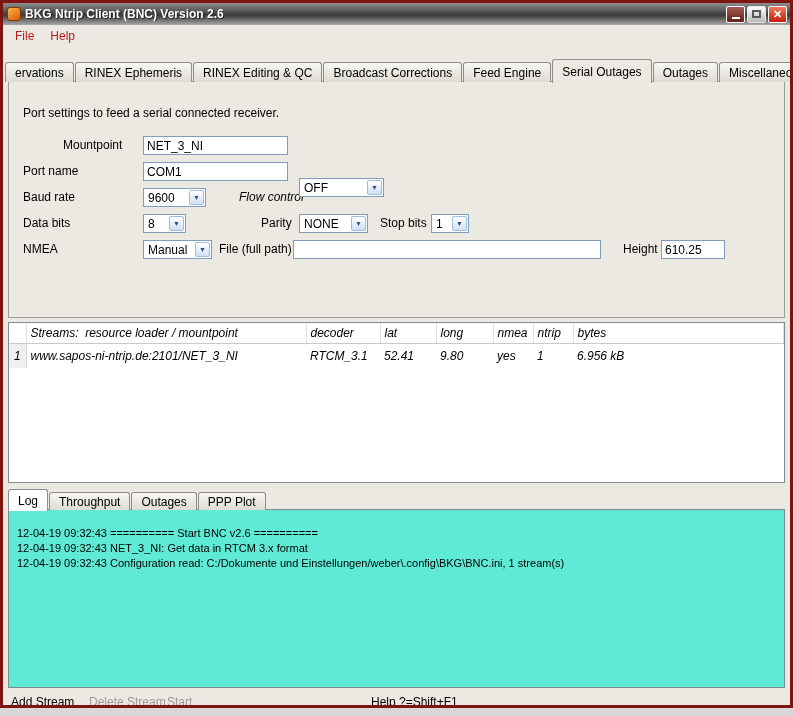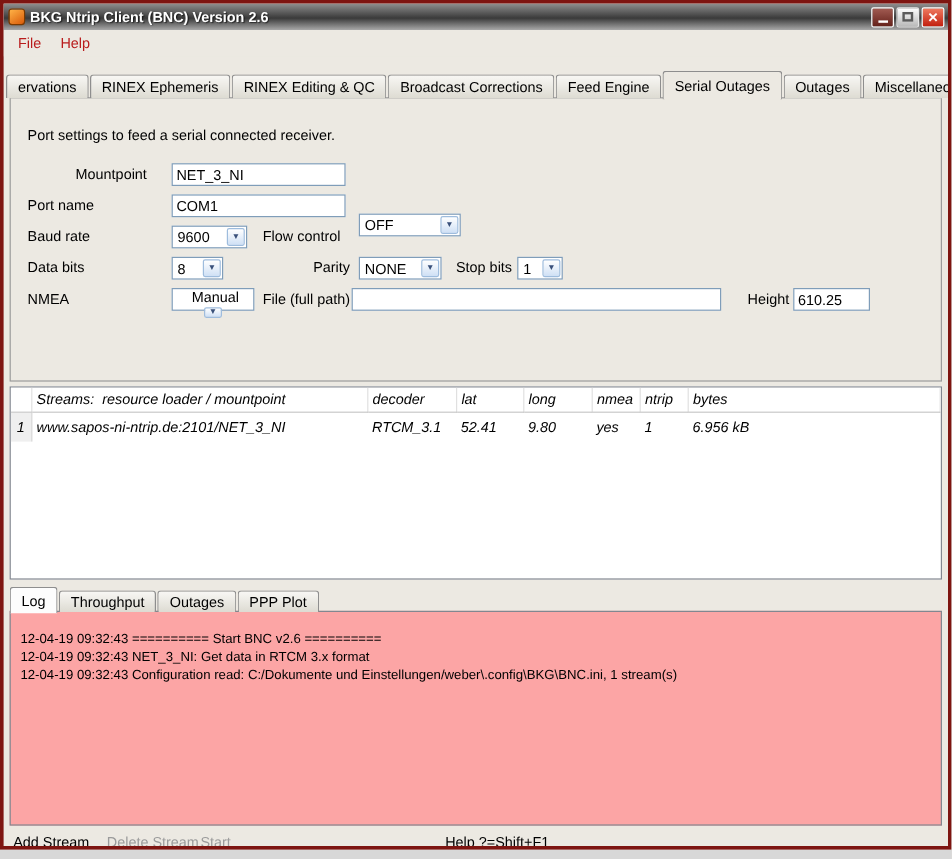--- a/index.html
+++ b/index.html
@@ -89,21 +89,21 @@
     display:flex; align-items:flex-end; z-index:3;
   }
   .btab {
     background:linear-gradient(#f8f7f4,#dddbd2); border:1px solid #8e8e8e; border-bottom:none;
     border-radius:3px 3px 0 0; padding:2px 9px; font-size:12px; height:18px; margin-right:1px; cursor:default;
   }
   .btab.active { background:#fdfdfd; height:22px; padding-top:4px; margin-bottom:-1px; z-index:4; position:relative; }
   
   .logarea {
     position:absolute; top:506px; left:5px; width:777px; height:179px;
-    border:1px solid #828790; background:#fca5a5; padding:16px 8px 0 8px; overflow:hidden; z-index:2;
+    border:1px solid #828790; background:#5eead4; padding:16px 8px 0 8px; overflow:hidden; z-index:2;
   }
   .logline { font-size:11px; color:#000; line-height:15px; white-space:pre; }
   
   .footer { position:absolute; left:0; right:0; top:692px; height:18px; font-size:12px; }
   .fbtn { position:absolute; top:0; background:none; border:none; font-family:"Liberation Sans",sans-serif; font-size:12px; color:#000; cursor:default; }
   .fbtn.disabled { color:#9b9b9b; }
 </style>
 </head>
 <body>
 
@@ -147,21 +147,21 @@
     <input class="f-input" style="left: 134px; top: 54px; width: 145px;" value="NET_3_NI">
 
     <span class="f-label" style="left:14px; top:80px;">Port name</span>
     <input class="f-input" style="left: 134px; top: 80px; width: 145px;" value="COM1">
 
     <span class="f-label" style="left:14px; top:106px;">Baud rate</span>
     <div class="combo" style="left:134px; top:106px; width:63px;">
       <span class="combo-text">9600</span>
       <span class="combo-arrow">▼</span>
     </div>
-    <span class="f-label" style="left:210px; top:106px;">Flow control</span>
+    <span class="f-label" style="left:230px; top:106px;font-style:italic;">Flow control</span>
     <div class="combo" style="left:290px; top:96px; width:85px;">
       <span class="combo-text">OFF</span>
       <span class="combo-arrow">▼</span>
     </div>
 
     <span class="f-label" style="left:14px; top:132px;">Data bits</span>
     <div class="combo" style="left:134px; top:132px; width:43px;">
       <span class="combo-text">8</span>
       <span class="combo-arrow">▼</span>
     </div>
@@ -170,21 +170,21 @@
       <span class="combo-text">NONE</span>
       <span class="combo-arrow">▼</span>
     </div>
     <span class="f-label" style="left:371px; top:132px;">Stop bits</span>
     <div class="combo" style="left:422px; top:132px; width:38px;">
       <span class="combo-text">1</span>
       <span class="combo-arrow">▼</span>
     </div>
 
     <span class="f-label" style="left:14px; top:158px;">NMEA</span>
-    <div class="combo" style="left:134px; top:158px; width:69px;flex-direction:column;">
+    <div class="combo" style="left:134px; top:158px; width:69px;">
       <span class="combo-text">Manual</span>
       <span class="combo-arrow">▼</span>
     </div>
     <span class="f-label" style="left:210px; top:158px;">File (full path)</span>
     <input class="f-input" style="left: 284px; top: 158px; width: 308px;" value="">
     <span class="f-label" style="left:614px; top:158px;">Height</span>
     <input class="f-input" style="left: 652px; top: 158px; width: 64px;" value="610.25">
   </div>
 
   <div class="streams">

